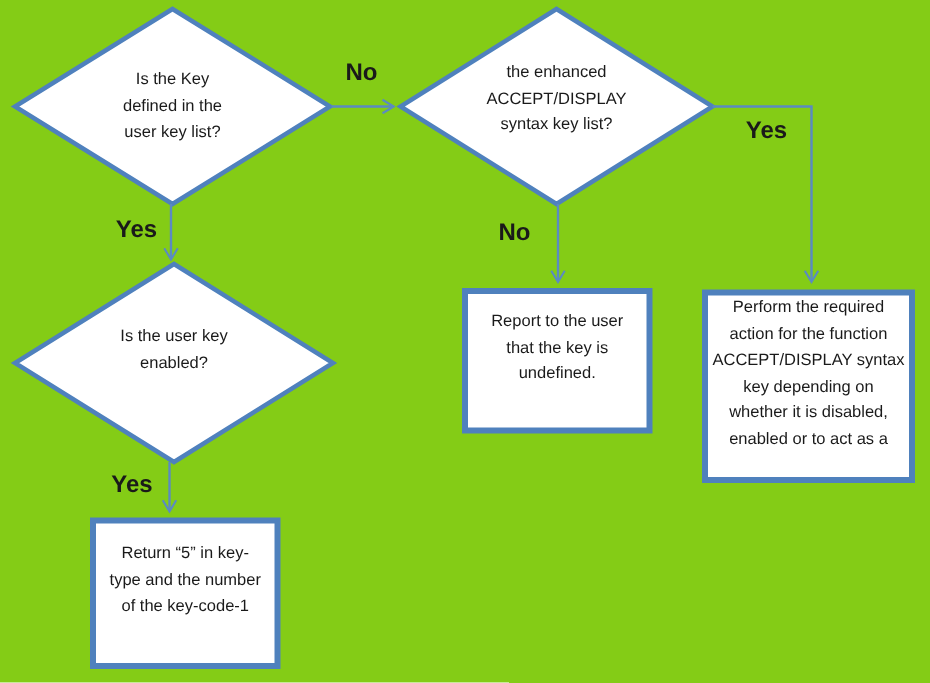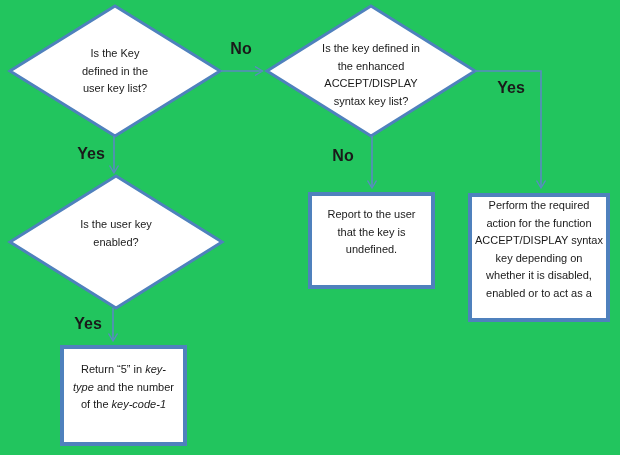--- a/index.html
+++ b/index.html
@@ -1,33 +1,33 @@
 <!DOCTYPE html>
 <html style="--accent: #4f81bd; --conn: #5b8ac2; --ink: #1a1a1a;"><head>
 <meta charset="utf-8">
 <style>
   html,body{margin:0;padding:0;background:#ffffff;}
   .canvas{
-    position:relative;width:620px;height:455px;background:#22c55e;
+    position:relative;width:620px;height:455px;background:#84cc16;
     font-family:"Liberation Sans",sans-serif;overflow:hidden;
   }
   svg.layer{position:absolute;left:0;top:0;}
   .diamond{fill:#ffffff;stroke:var(--accent);stroke-width:3;stroke-linejoin:miter;}
   .box{fill:#ffffff;stroke:var(--accent);stroke-width:4;}
   .conn{fill:none;stroke:var(--conn);stroke-width:1.6;}
   .arrowhead{fill:none;stroke:var(--conn);stroke-width:1.4;stroke-linejoin:miter;}
   .txt{
     position:absolute;text-align:center;color:var(--ink);
     font-size:11px;line-height:17.5px;
   }
   .lbl{
     position:absolute;text-align:center;color:var(--ink);
     font-size:16px;line-height:13px;font-weight:bold;width:30px;
   }
-  .it{font-style:italic;}
+  .it{}
 </style>
 </head>
 <body>
 
 <div class="canvas">
 
   <svg class="layer" width="620" height="455" viewBox="0 0 620 455">
 
     <polygon class="diamond" points="115,6 220,71 115,136 10,71"></polygon>
     <polygon class="diamond" points="371,6 475,71 371,136 267,71"></polygon>
@@ -53,21 +53,20 @@
     <path class="arrowhead" d="M108.5,333.5 L113,341 L117.5,333.5"></path>
   </svg>
 
   <div class="txt" style="left:40px;top:45px;width:150px;">
     <div>Is the Key</div>
     <div>defined in the</div>
     <div>user key list?</div>
   </div>
 
   <div class="txt" style="left:291px;top:40px;width:160px;">
-    <div>Is the key defined in</div>
     <div>the enhanced</div>
     <div>ACCEPT/DISPLAY</div>
     <div>syntax key list?</div>
   </div>
 
   <div class="txt" style="left:36px;top:216px;width:160px;">
     <div>Is the user key</div>
     <div>enabled?</div>
   </div>
 

